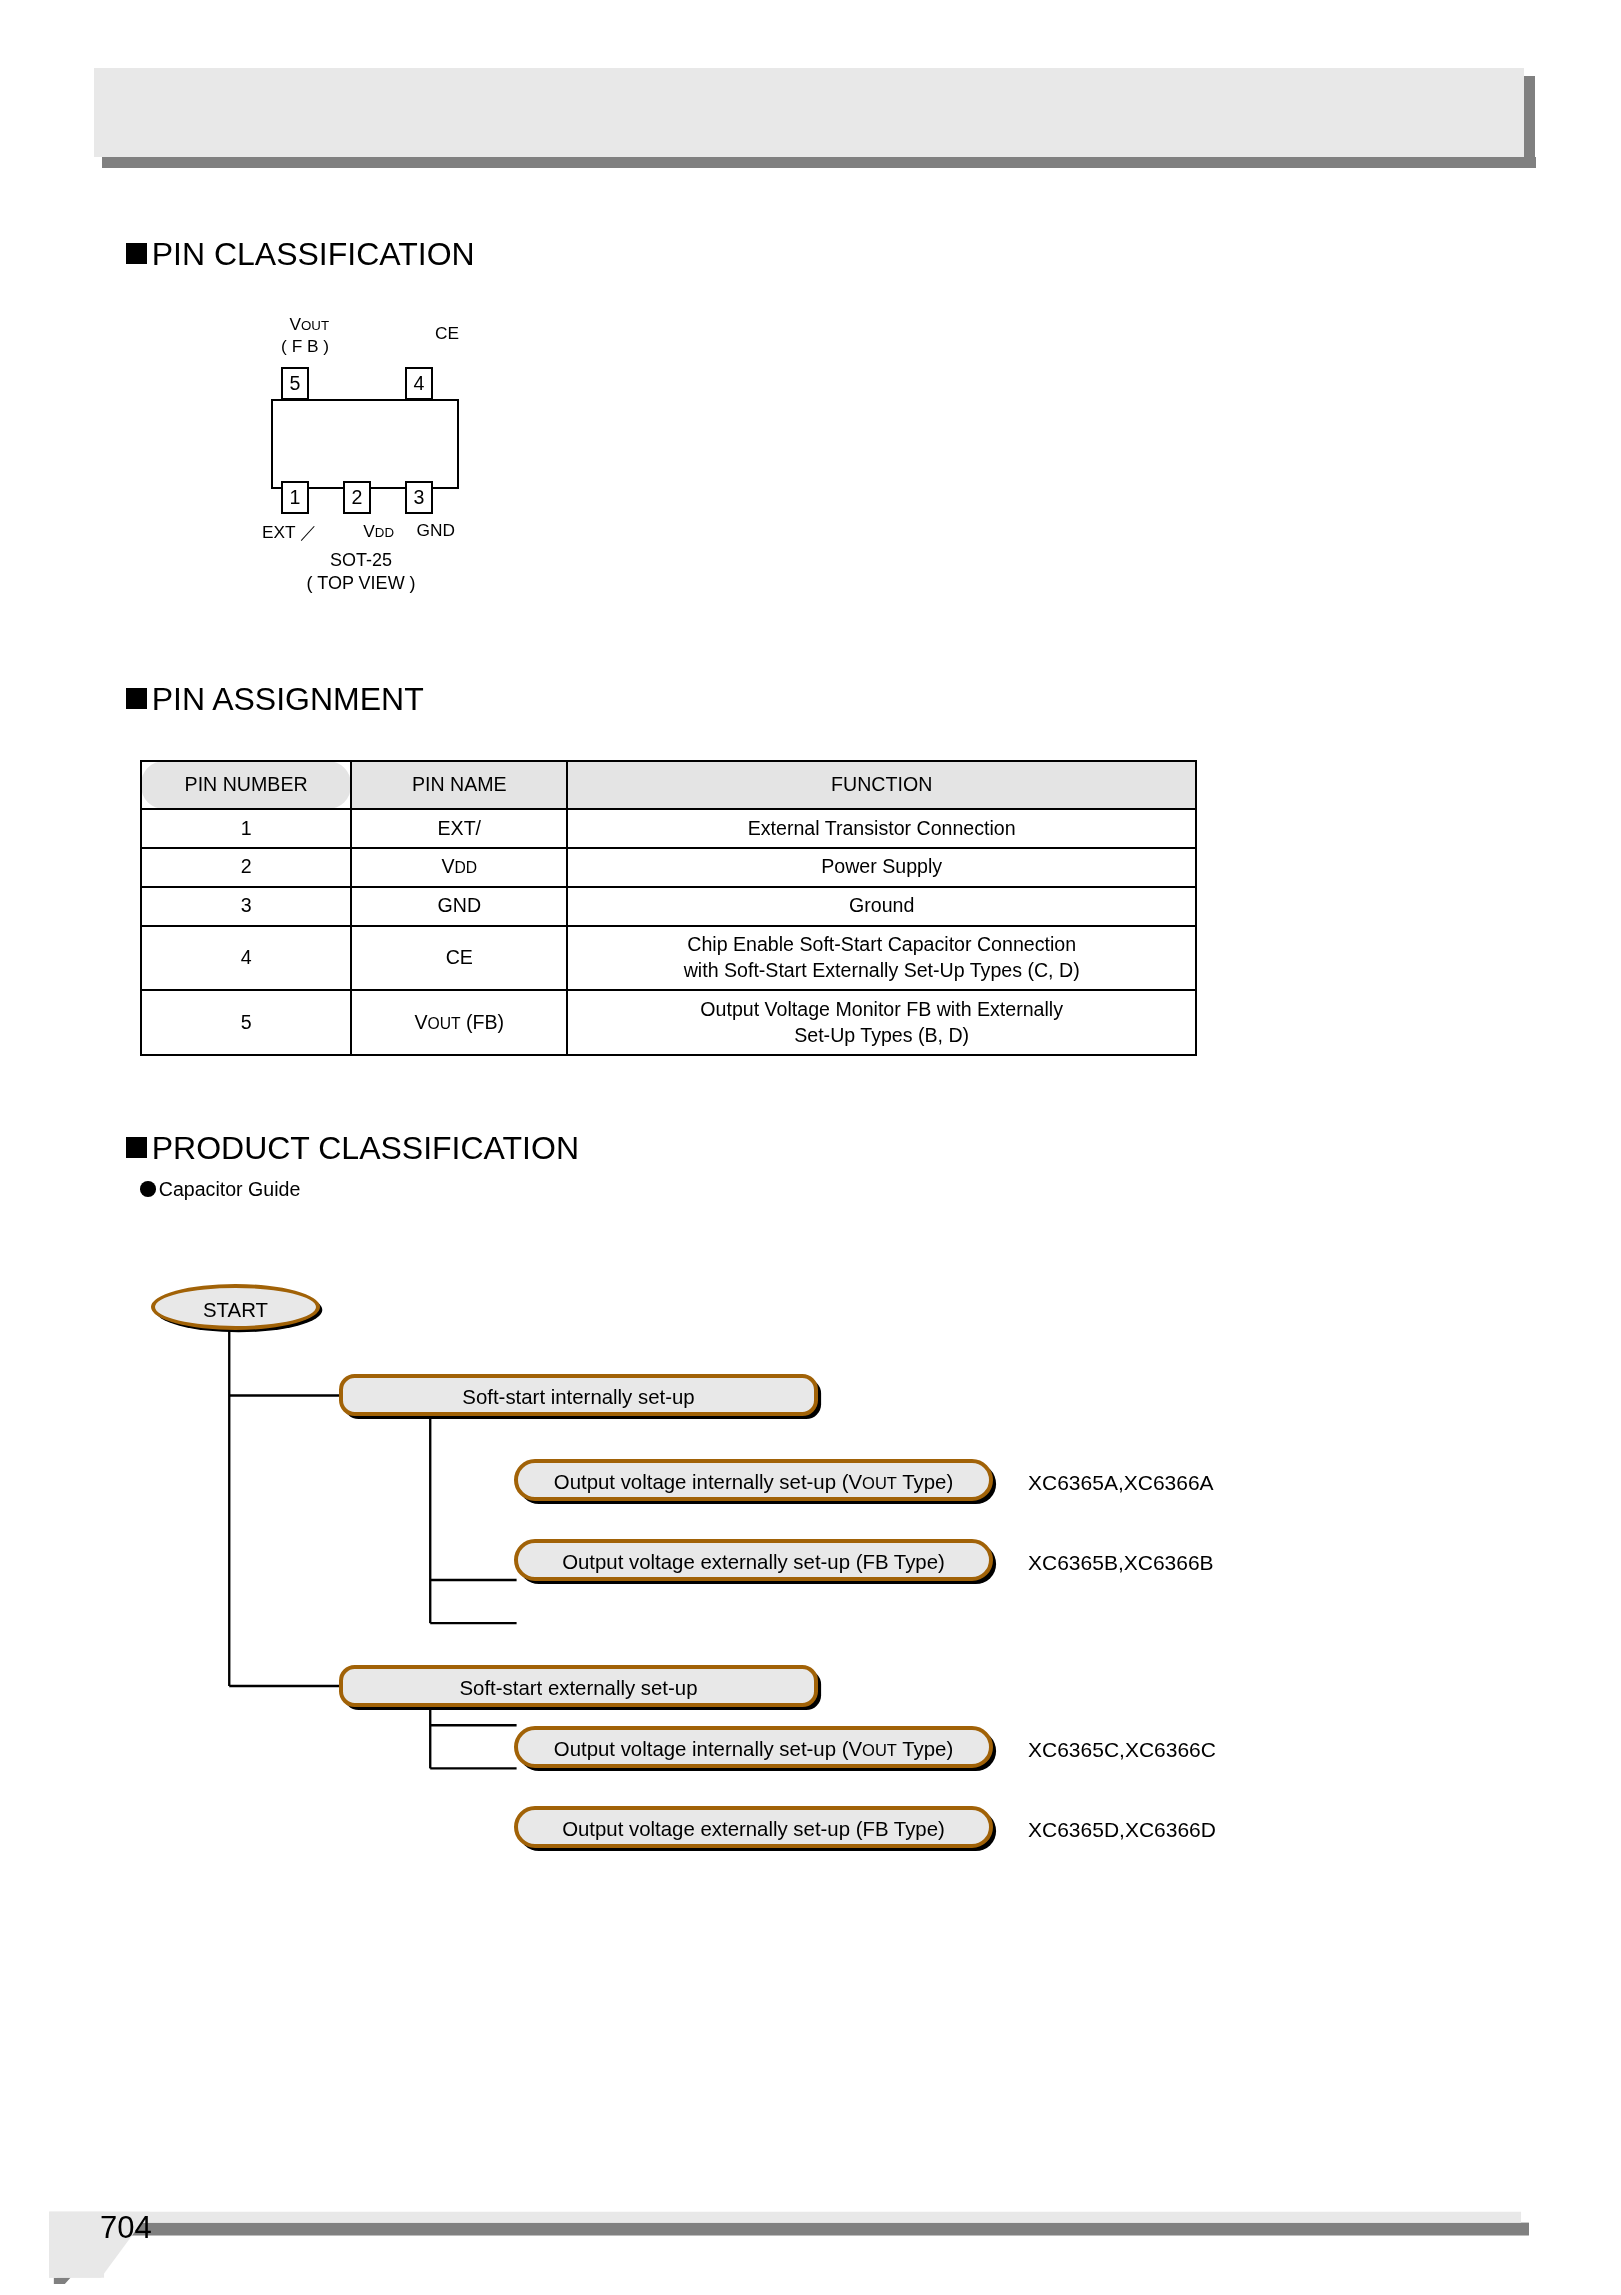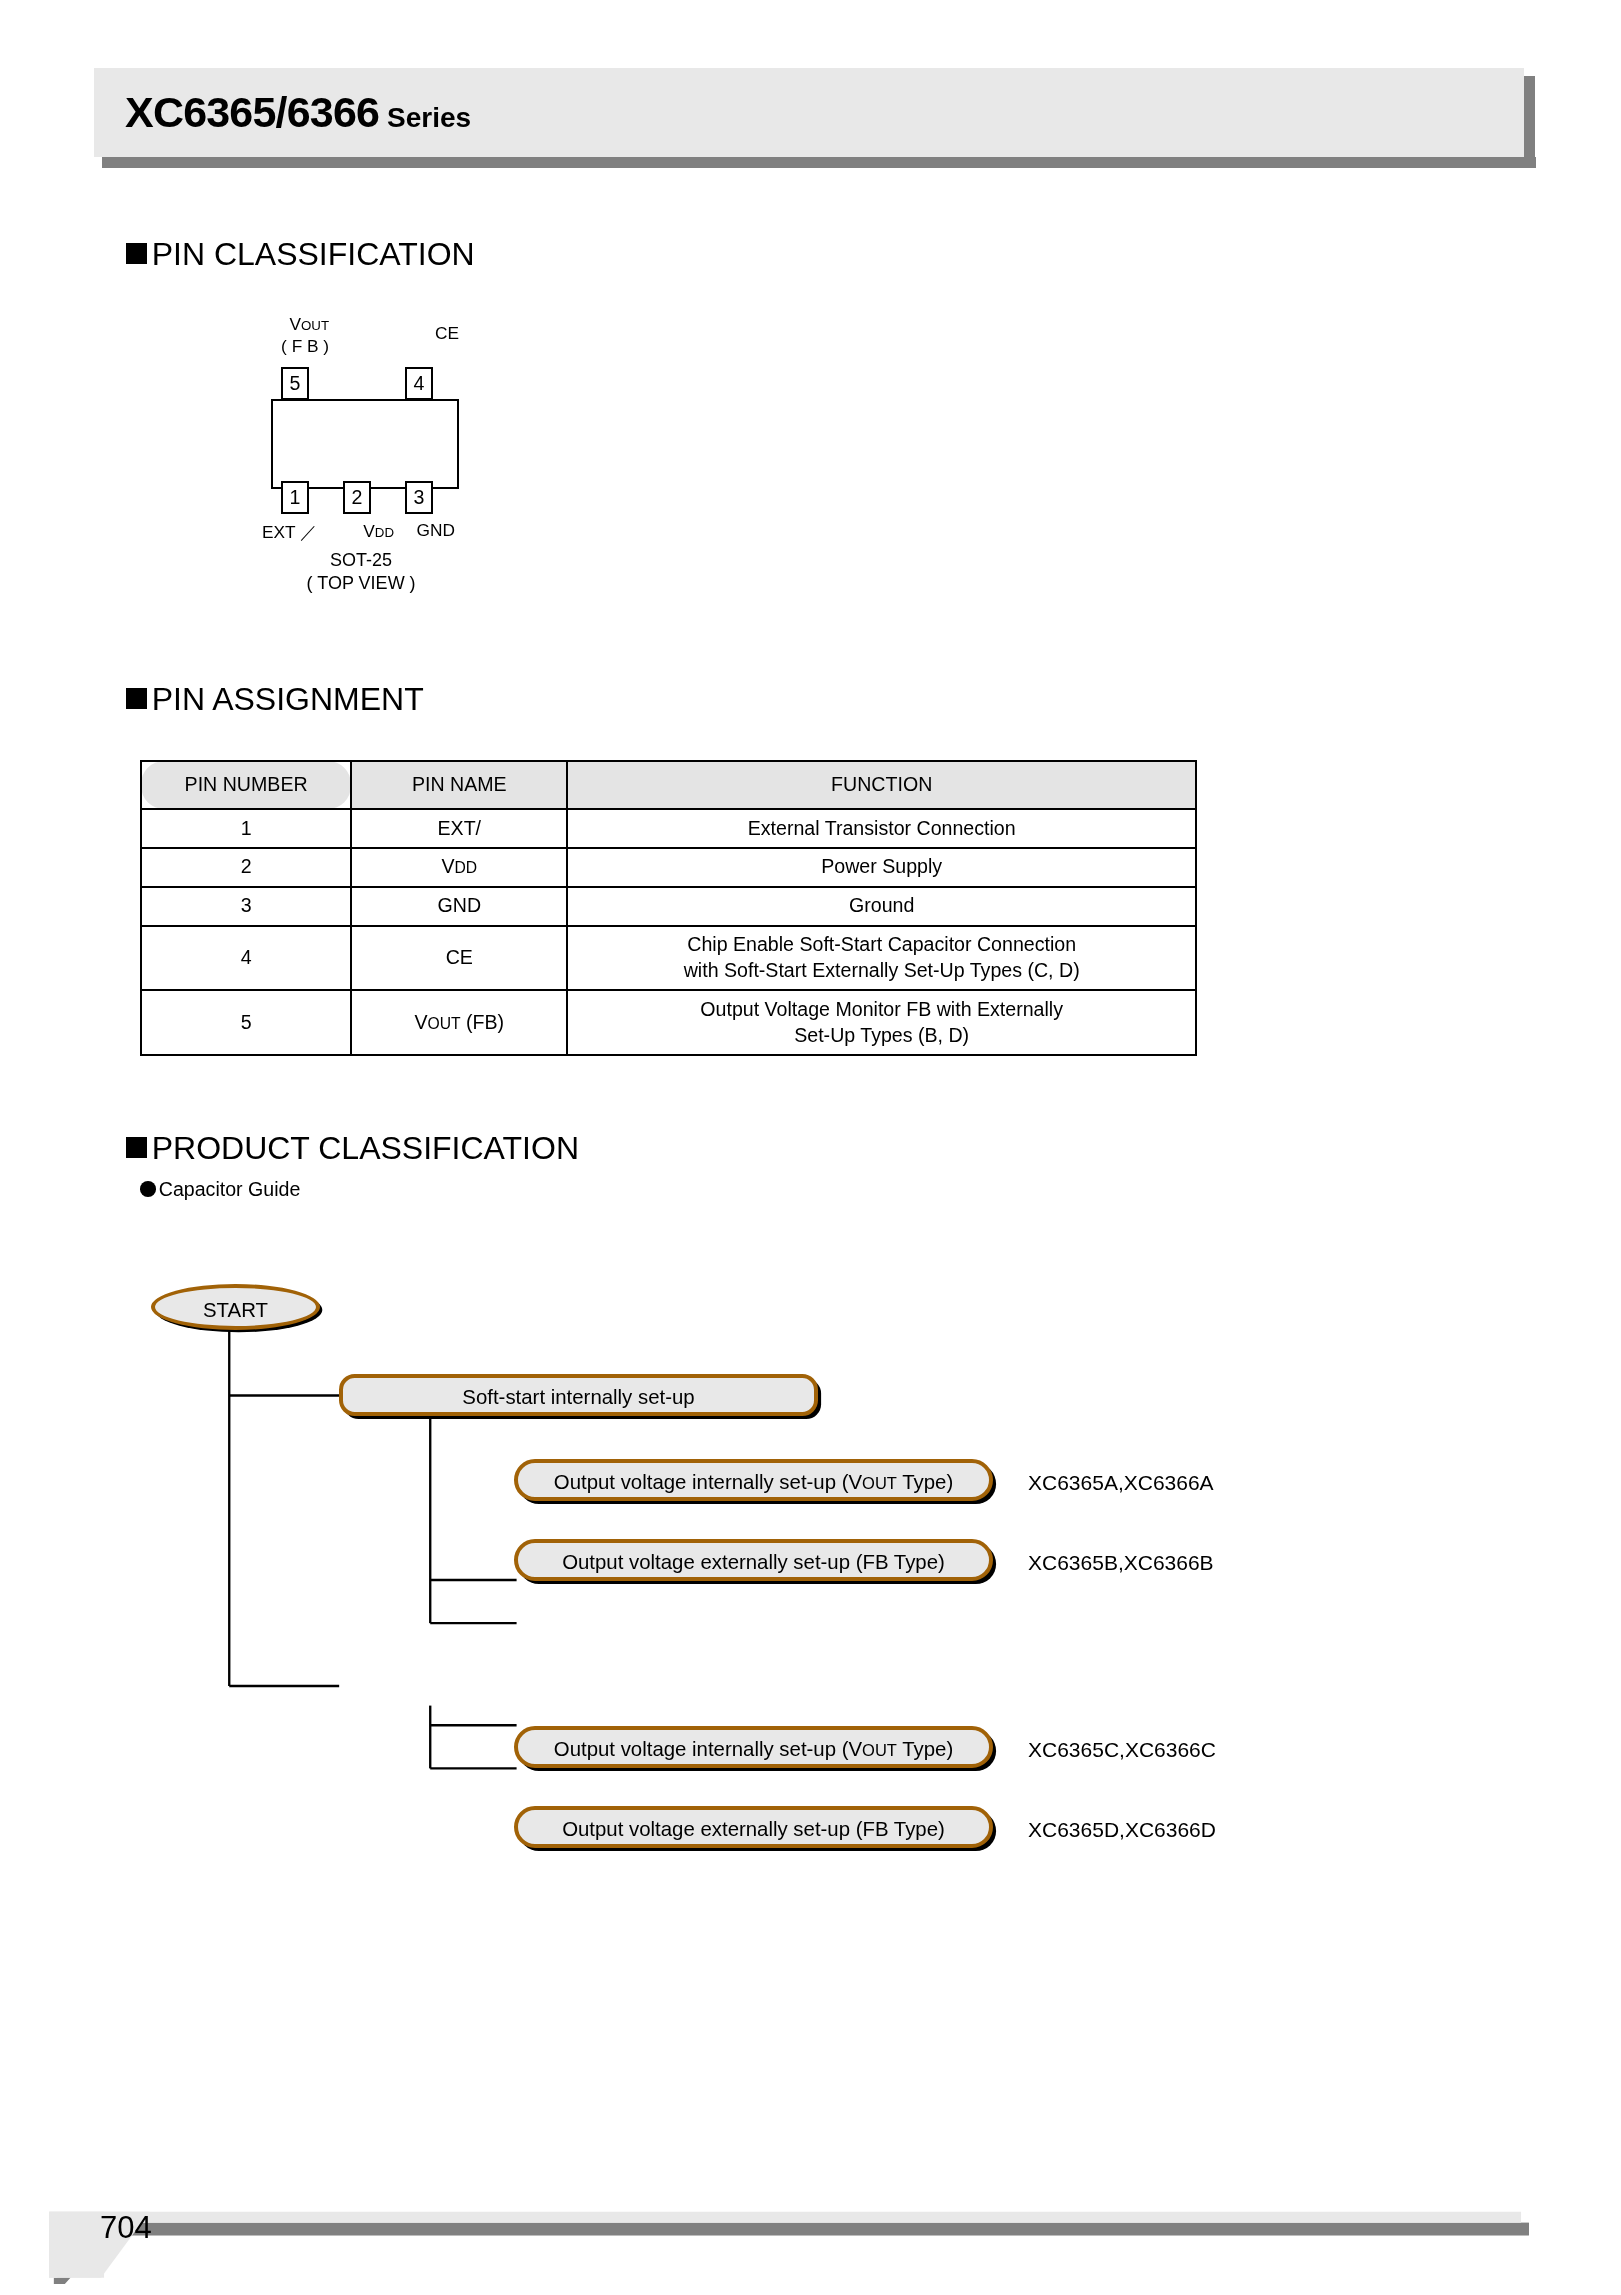--- a/index.html
+++ b/index.html
@@ -219,21 +219,20 @@
     z-index: 3;
   }
 </style>
 </head>
 <body>
 
 <div id="page-header">
   <div class="shadow-right"></div>
   <div class="shadow-bottom"></div>
   <div class="band"></div>
-  <div class="title"><span>XC6365/6366</span><span class="series">Series</span></div>
 </div>
 
 <div class="section-heading" style="left:126px; top:236px;">
   <span class="sq"></span><span>PIN CLASSIFICATION</span>
 </div>
 
 <div id="pkg">
 
   <div class="lbl" style="left:-7.9px; top:0px; width:86px;">
     <span>V</span><span class="sc">OUT</span>
@@ -335,20 +334,21 @@
   <div class="node start" style="left:151px; top:3.9px; width:169px; height:46px;">START</div>
 
   <div class="node branch" style="left:339px; top:94px; width:479px; height:42px;">Soft-start internally set-up</div>
 
   <div class="node leaf" style="left:514px; top:179px; width:479px; height:42px;"><span>Output voltage internally set-up (V</span><span class="sc">OUT</span><span> Type)</span></div>
   <div class="partno" style="left:1028px; top:191px;">XC6365A,XC6366A</div>
 
   <div class="node leaf" style="left:514px; top:259px; width:479px; height:42px;">Output voltage externally set-up (FB Type)</div>
   <div class="partno" style="left:1028px; top:271px;">XC6365B,XC6366B</div>
 
+  <div class="node branch" style="left:339px; top:385px; width:479px; height:42px;">Soft-start externally set-up</div>
 
   <div class="node leaf" style="left:514px; top:446px; width:479px; height:42px;"><span>Output voltage internally set-up (V</span><span class="sc">OUT</span><span> Type)</span></div>
   <div class="partno" style="left:1028px; top:458px;">XC6365C,XC6366C</div>
 
   <div class="node leaf" style="left:514px; top:526px; width:479px; height:42px;">Output voltage externally set-up (FB Type)</div>
   <div class="partno" style="left:1028px; top:538px;">XC6365D,XC6366D</div>
 </div>
 
 <div id="page-footer">
   <svg width="1622" height="102" viewBox="0 0 2066 130">

